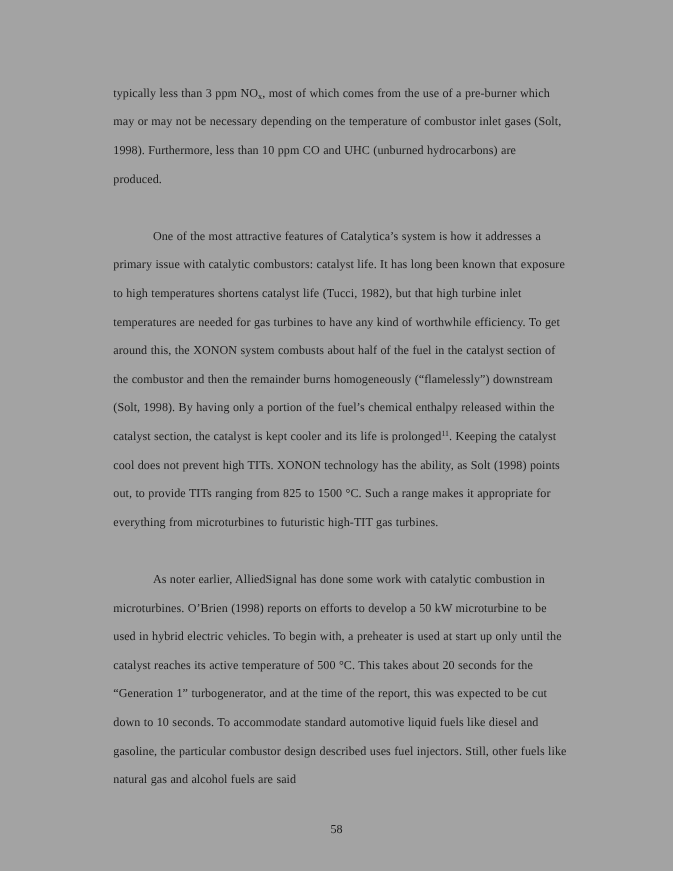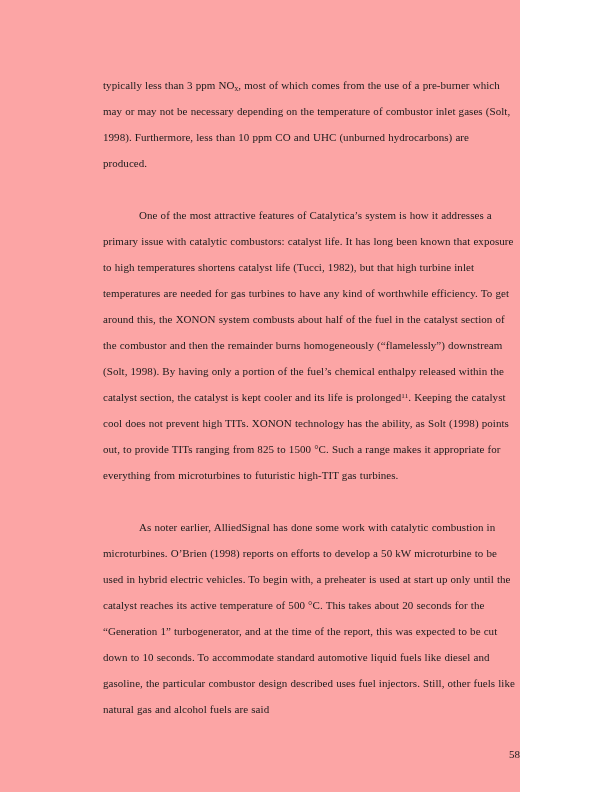--- a/index.html
+++ b/index.html
@@ -2,23 +2,23 @@
 <html><head>
 <meta charset="utf-8">
 <style>
   html, body {
     margin: 0;
     padding: 0;
     background: #ffffff;
   }
   .page {
     position: relative;
-    width: 520px;
+    width: 612px;
     height: 792px;
-    background: #fca5a5;
+    background: #a3a3a3;
     overflow: hidden;
     font-family: "Liberation Serif", "DejaVu Serif", serif;
     color: #1b1b1b;
   }
   .content {
     position: absolute;
     left: 103px;
     top: 72px;
     width: 412px;
   }
@@ -59,21 +59,21 @@
     margin: 0;
     font-size: 9.8px;
     line-height: 13.5px;
     text-align: left;
   }
   .page-number {
     position: absolute;
     left: 0;
     right: 0;
     top: 748px;
-    text-align: right;
+    text-align: center;
     font-size: 11px;
   }
 </style>
 </head>
 <body>
 
 <div class="page">
 
   <div class="content">
 

